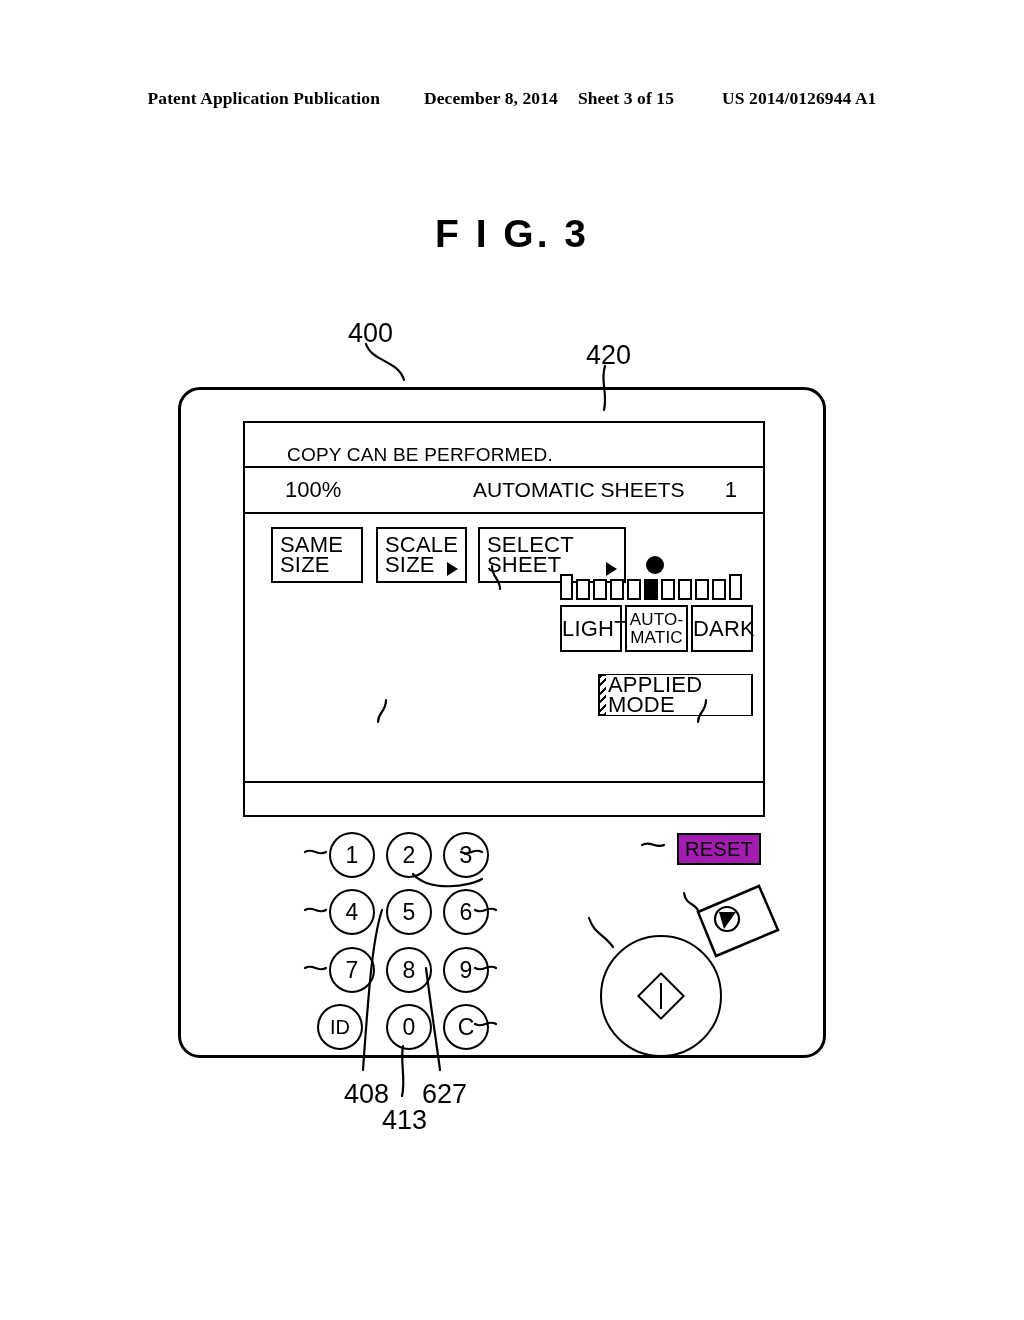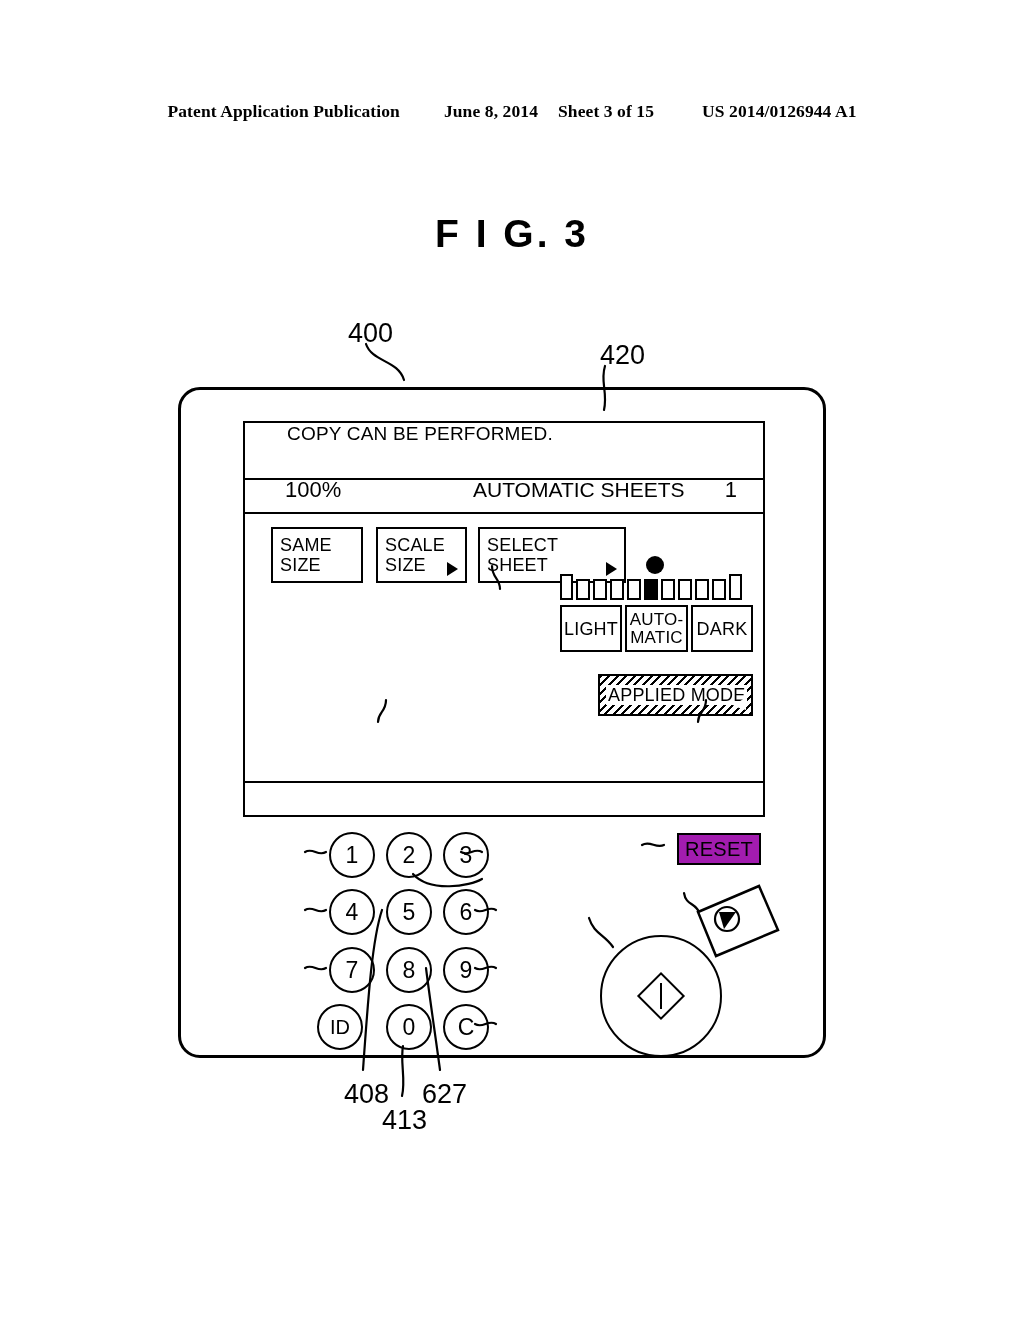--- a/index.html
+++ b/index.html
@@ -22,21 +22,21 @@
     top: 88px;
     left: 0;
     width: 1024px;
     text-align: center;
     font-family: "Liberation Serif", serif;
     font-weight: bold;
     font-size: 17.5px;
     letter-spacing: 0.1px;
     white-space: nowrap;
   }
-  .pat-header span { display: inline-block; vertical-align: baseline; margin-top: 13px; }
+  .pat-header span { display: inline-block; vertical-align: baseline; }
   .hdr-pub   { margin-right: 44px; }
   .hdr-date  { margin-right: 20px; }
   .hdr-sheet { margin-right: 48px; }
 
   
   .fig-title {
     position: absolute;
     top: 212px;
     left: 0;
     width: 1024px;
@@ -87,25 +87,25 @@
     height: 396px;
     border: 2.5px solid #000;
     box-sizing: border-box;
     background: #fff;
   }
 
   .msg-row {
     position: absolute;
     left: 0; top: 0;
     width: 100%;
-    height: 57px;
+    height: 45px;
     border-bottom: 2.5px solid #000;
     box-sizing: border-box;
     display: flex;
-    align-items: flex-start;
+    align-items: flex-end;
   }
   .msg-row .txt {
     margin-left: 42px;
     font-size: 19px;
     letter-spacing: 0.2px;
   }
 
   .status-row {
     position: absolute;
     left: 0; top: 45px;
@@ -149,21 +149,21 @@
     border-top: 2.5px solid #000;
     box-sizing: border-box;
   }
 
   
   .dbtn {
     position: absolute;
     border: 2.5px solid #000;
     box-sizing: border-box;
     background: #fff;
-    font-size: 18px;
+    font-size: 22px;
     line-height: 20px;
   }
   .dbtn .lbl {
     position: absolute;
     left: 7px;
     top: 6px;
     white-space: pre-line;
     letter-spacing: 0.2px;
   }
   .dbtn .lbl.mid {
@@ -320,27 +320,27 @@
     height: 26px;
     margin-left: -1.25px;
     margin-top: -13px;
     background: #000;
   }
 </style>
 </head>
 <body>
 
 <div class="pat-header">
-  <span class="hdr-pub">Patent Application Publication</span><span class="hdr-date">June 8, 2014</span><span class="hdr-sheet">Sheet 3 of 15</span><span>US 2014/0126944 A1</span>
+  <span class="hdr-pub">Patent Application Publication</span><span class="hdr-date">December 8, 2014</span><span class="hdr-sheet">Sheet 3 of 15</span><span>US 2014/0126944 A1</span>
 </div>
 
 <div class="fig-title">F I G.  3</div>
 
 <div class="ref" style="left:348px; top:318px;">400</div>
-<div class="ref" style="left:600px; top:340px;">420</div>
+<div class="ref" style="left:586px; top:340px;">420</div>
 <div class="ref" style="left:481px; top:594px;">418</div>
 <div class="ref" style="left:367px; top:677px;">417</div>
 <div class="ref" style="left:687px; top:677px;">419</div>
 <div class="ref" style="left:610px; top:832px;">416</div>
 <div class="ref" style="left:571px; top:899px;">402</div>
 <div class="ref" style="left:661px; top:869px;">403</div>
 
 <div class="ref" style="left:265px; top:842px;">404</div>
 <div class="ref" style="left:487px; top:842px;">406</div>
 <div class="ref" style="left:487px; top:873px;">405</div>

